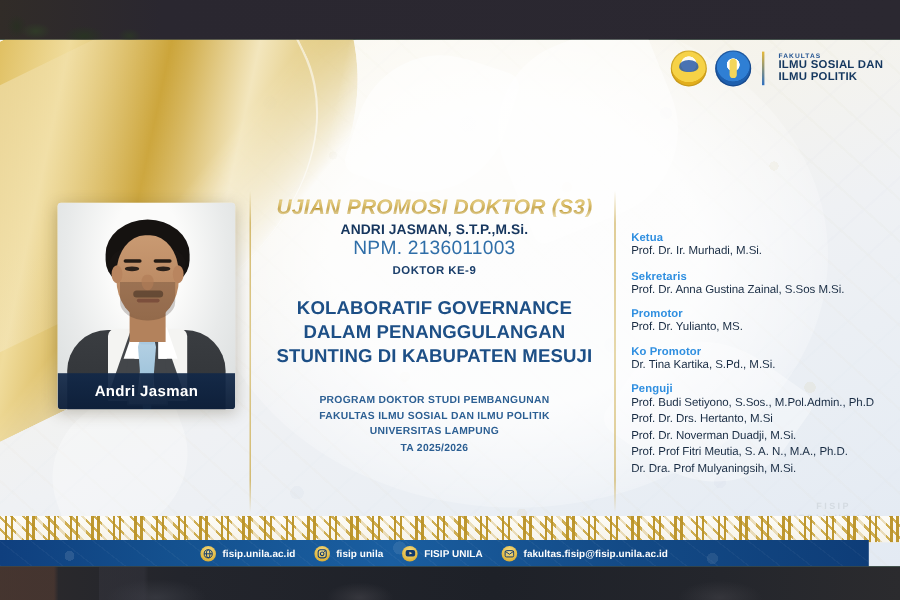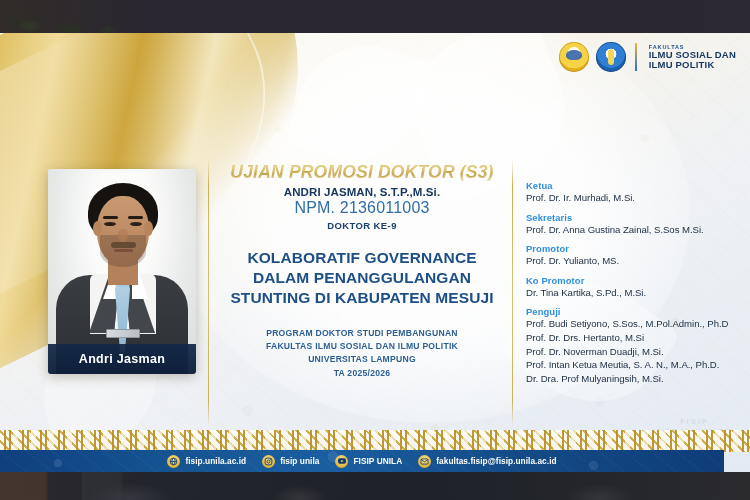--- a/index.html
+++ b/index.html
@@ -84,21 +84,21 @@
   .emb-blue{background:radial-gradient(circle at 50% 40%, #ffffff 0 22%, #2f7fd4 24% 58%, #1d5fae 60% 86%, #16498a 88% 100%);
     box-shadow:0 0 0 1px rgba(20,60,120,.6) inset;}
   .emb-blue:after{content:"";position:absolute;left:12px;top:7px;width:6px;height:16px;border-radius:3px;
     background:#f3d65c;}
   .logobar{width:2px;height:28px;background:linear-gradient(180deg,#e6b93a,#2e6fc0);margin:0 5px 0 2px;flex:none;}
   .logotxt{line-height:1.02;color:#123a6d;}
   .logotxt .t1{font-size:5.5px;letter-spacing:.9px;font-weight:700;color:#1d4f8f;}
   .logotxt .t2{font-size:9.5px;letter-spacing:.2px;font-weight:700;color:#14375f;white-space:nowrap;}
 
   
-  .photoWrap{position:absolute;left:48px;top:136px;width:148px;height:205px;z-index:25;
+  .photoWrap{position:absolute;left:48px;top:136px;width:148px;height:172px;z-index:25;
     border-radius:3px;overflow:hidden;box-shadow:0 3px 12px rgba(60,50,20,.28);
     background:linear-gradient(180deg,#eef0ef 0%,#e4e7e8 55%,#dfe3e4 100%);}
   .pbg{position:absolute;inset:0;background:radial-gradient(ellipse at 50% 28%, #fbfbfa 0 30%, #e8eaea 64%, #d9dddd 100%);}
   .hair{position:absolute;left:40px;top:14px;width:70px;height:58px;border-radius:50% 50% 42% 42%;
     background:#151210;}
   .hair:after{content:"";position:absolute;left:3px;top:20px;width:64px;height:34px;border-radius:50%;background:#181412;}
   .face{position:absolute;left:49px;top:27px;width:52px;height:70px;border-radius:46% 46% 48% 48%;
     background:linear-gradient(180deg,#c99a72 0%,#bd8c65 55%,#b3825c 100%);}
   .ear{position:absolute;top:52px;width:9px;height:15px;border-radius:50%;background:#b9855f;}
   .earL{left:45px;} .earR{left:96px;}
@@ -147,21 +147,21 @@
     text-shadow:0 1px 0 rgba(255,255,255,.25);}
   .cname{margin-top:5px;font-size:11.5px;font-weight:800;color:#16365e;letter-spacing:.1px;}
   .cnpm{margin-top:1px;font-size:16px;font-weight:400;color:#2f6ea8;letter-spacing:.2px;}
   .cke{margin-top:3px;font-size:9.5px;font-weight:700;color:#1b3f6b;letter-spacing:.4px;}
   .ctitle{margin-top:17px;font-size:15.5px;font-weight:800;color:#1d4f86;line-height:1.28;letter-spacing:.1px;}
   .cprog{margin-top:19px;font-size:8.6px;font-weight:700;color:#2c5f93;line-height:1.55;letter-spacing:.25px;}
 
   
   .right{position:absolute;left:526px;top:147px;width:222px;z-index:25;text-align:left;}
   .role{font-size:9.4px;font-weight:800;color:#2f8fe0;letter-spacing:.1px;margin-top:7px;}
-  .role:first-child{margin-top:0;}
+  .role:first-child{margin-top:12px;}
   .person{font-size:9.6px;font-weight:400;color:#1a2d44;line-height:1.42;letter-spacing:-.05px;white-space:nowrap;}
 
   
   .mh{position:absolute;right:18px;top:384px;text-align:center;z-index:25;color:#cfd6dc;opacity:.75;}
   .mh .m1{font-size:7.5px;letter-spacing:2px;font-weight:700;line-height:1.35;}
   .mh .m2{font-size:5.5px;letter-spacing:1.6px;font-weight:400;margin-top:1px;}
 
   
   .tumpal{position:absolute;left:0;bottom:48px;width:750px;height:22px;z-index:30;
     background:linear-gradient(180deg,#fdfcf7,#f6f3ea);}
@@ -285,21 +285,21 @@
         <div class="role">Sekretaris</div>
         <div class="person">Prof. Dr. Anna Gustina Zainal, S.Sos M.Si.</div>
         <div class="role">Promotor</div>
         <div class="person">Prof. Dr. Yulianto, MS.</div>
         <div class="role">Ko Promotor</div>
         <div class="person">Dr. Tina Kartika, S.Pd., M.Si.</div>
         <div class="role">Penguji</div>
         <div class="person">Prof. Budi Setiyono, S.Sos., M.Pol.Admin., Ph.D</div>
         <div class="person">Prof. Dr. Drs. Hertanto, M.Si</div>
         <div class="person">Prof. Dr. Noverman Duadji, M.Si.</div>
-        <div class="person">Prof. Intan Ketua Meutia, S. A. N., M.A., Ph.D.</div>
+        <div class="person">Prof. Prof Fitri Meutia, S. A. N., M.A., Ph.D.</div>
         <div class="person">Dr. Dra. Prof Mulyaningsih, M.Si.</div>
       </div>
 
     <div class="mh">
       <div class="m1">FISIP</div>
       <div class="m1">MEDIA HOUSE</div>
       <div class="m2">always with you</div>
     </div>
   </div>
 

